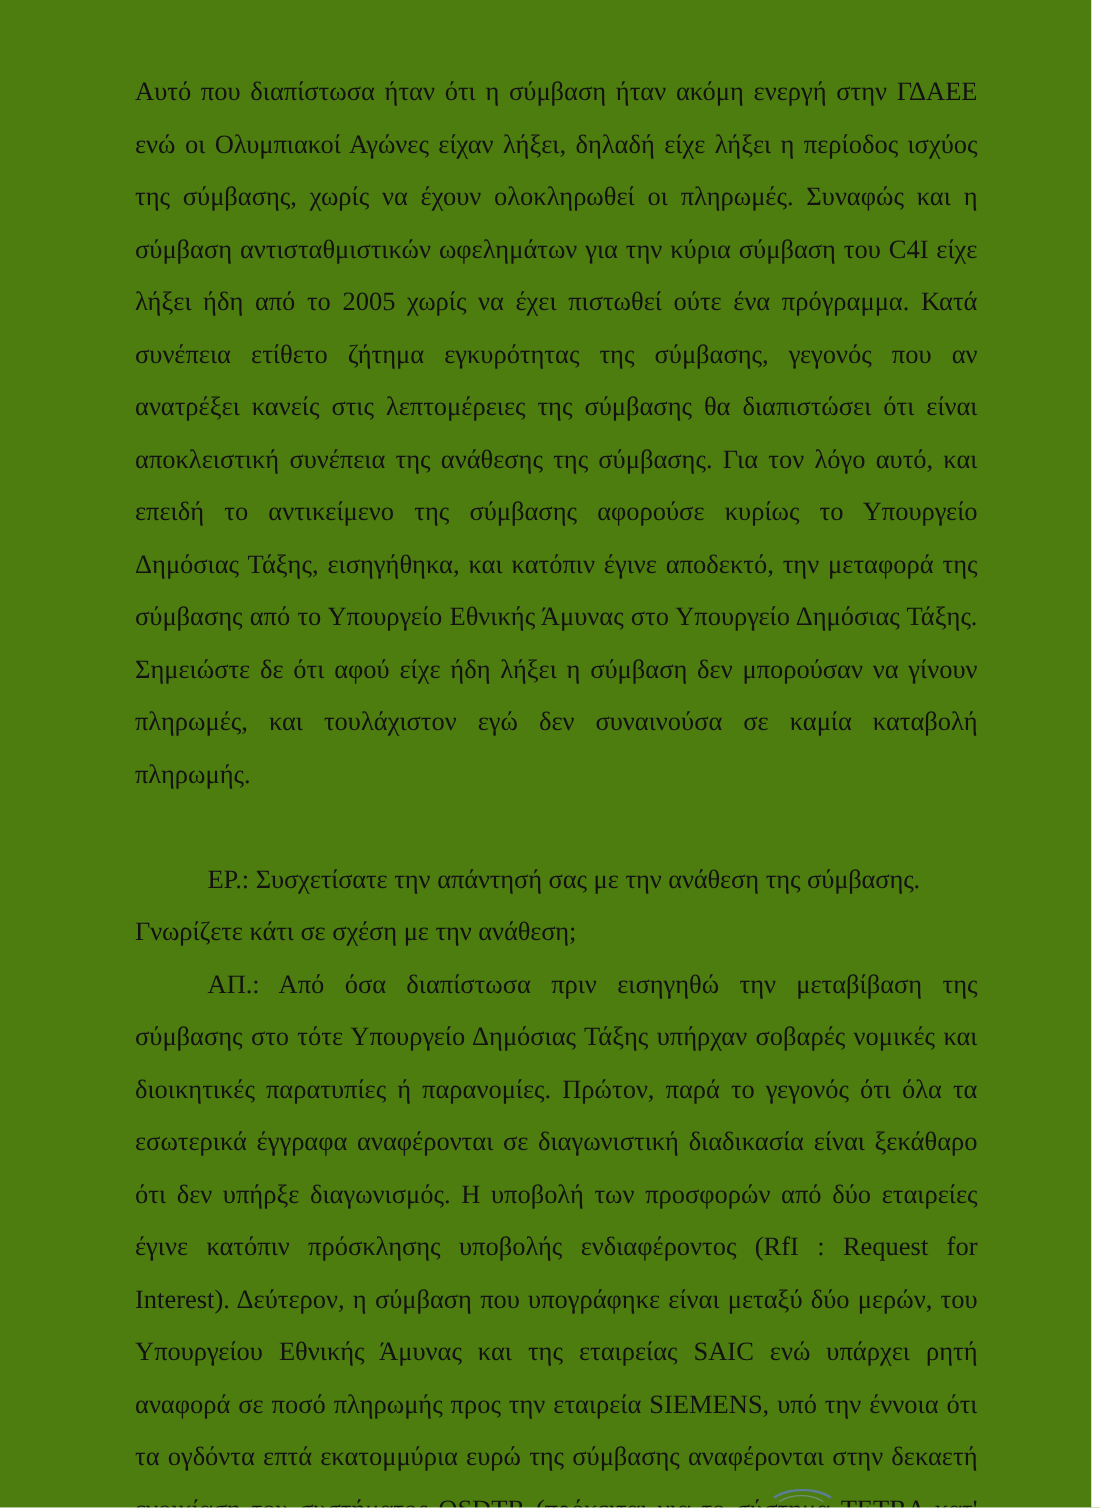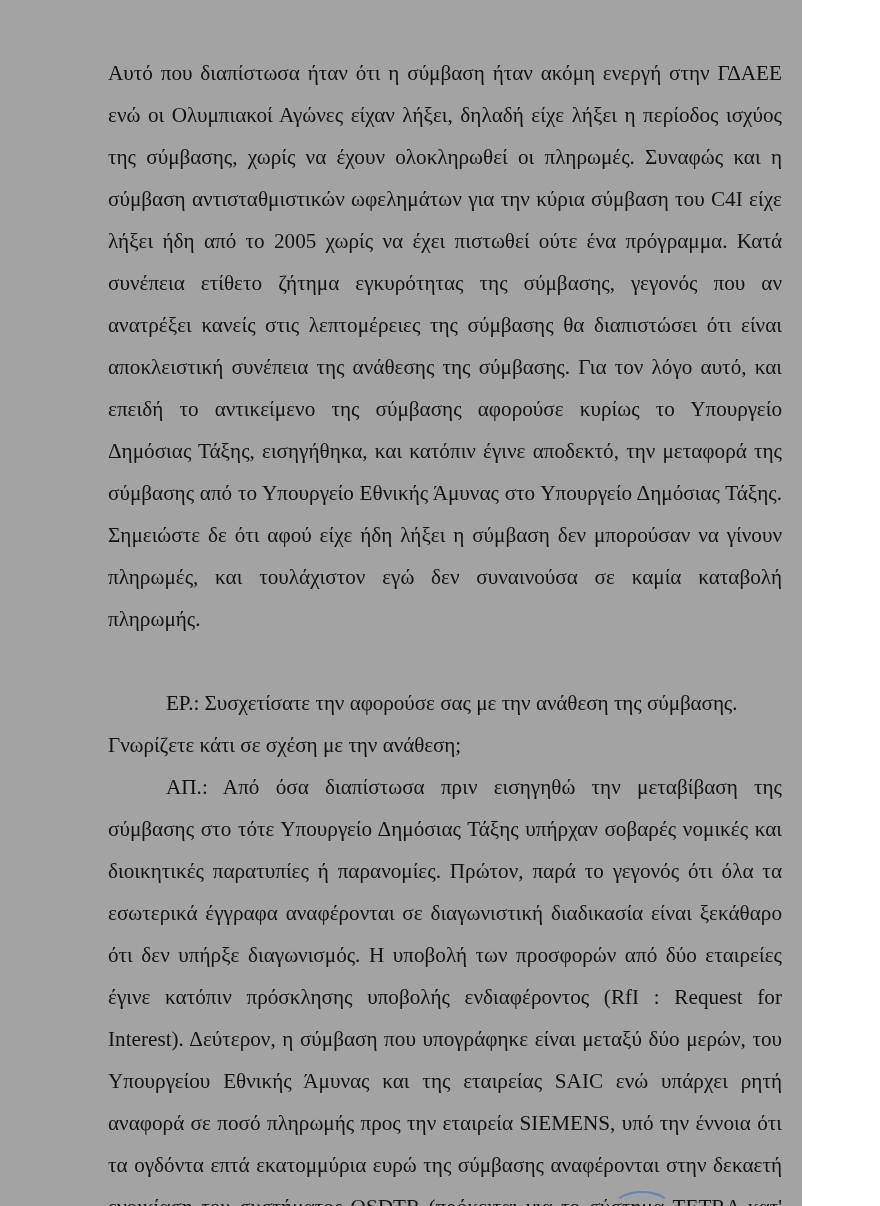--- a/index.html
+++ b/index.html
@@ -4,23 +4,23 @@
 <title>Scanned Transcript Page</title>
 <style>
   html, body {
     margin: 0;
     padding: 0;
     background: #ffffff;
   }
 
   .page {
     position: relative;
-    width: 802px;
+    width: 873px;
     height: 1206px;
-    background: #a3a3a3;
+    background: #4d7c0f;
     overflow: hidden;
     box-sizing: border-box;
   }
 
   .doc-body {
     position: absolute;
     left: 108px;
     top: 52px;
     width: 674px;
     font-family: "Liberation Serif", "DejaVu Serif", serif;
@@ -90,21 +90,21 @@
 </style>
 </head>
 <body>
 
 <div class="page">
 
   <div class="doc-body">
 
     <p class="para last-natural">Αυτό που διαπίστωσα ήταν ότι η σύμβαση ήταν ακόμη ενεργή στην ΓΔΑΕΕ ενώ οι Ολυμπιακοί Αγώνες είχαν λήξει, δηλαδή είχε λήξει η περίοδος ισχύος της σύμβασης, χωρίς να έχουν ολοκληρωθεί οι πληρωμές. Συναφώς και η σύμβαση αντισταθμιστικών ωφελημάτων για την κύρια σύμβαση του C4I είχε λήξει ήδη από το 2005 χωρίς να έχει πιστωθεί ούτε ένα πρόγραμμα. Κατά συνέπεια ετίθετο ζήτημα εγκυρότητας της σύμβασης, γεγονός που αν ανατρέξει κανείς στις λεπτομέρειες της σύμβασης θα διαπιστώσει ότι είναι αποκλειστική συνέπεια της ανάθεσης της σύμβασης. Για τον λόγο αυτό, και επειδή το αντικείμενο της σύμβασης αφορούσε κυρίως το Υπουργείο Δημόσιας Τάξης, εισηγήθηκα, και κατόπιν έγινε αποδεκτό, την μεταφορά της σύμβασης από το Υπουργείο Εθνικής Άμυνας στο Υπουργείο Δημόσιας Τάξης. Σημειώστε δε ότι αφού είχε ήδη λήξει η σύμβαση δεν μπορούσαν να γίνουν πληρωμές, και τουλάχιστον εγώ δεν συναινούσα σε καμία καταβολή πληρωμής.</p>
 
-    <p class="para indent qa-line">ΕΡ.: Συσχετίσατε την αφορούσε σας με την ανάθεση της σύμβασης. Γνωρίζετε κάτι σε σχέση με την ανάθεση;</p>
+    <p class="para indent qa-line">ΕΡ.: Συσχετίσατε την απάντησή σας με την ανάθεση της σύμβασης. Γνωρίζετε κάτι σε σχέση με την ανάθεση;</p>
 
     <p class="para indent">ΑΠ.: Από όσα διαπίστωσα πριν εισηγηθώ την μεταβίβαση της σύμβασης στο τότε Υπουργείο Δημόσιας Τάξης υπήρχαν σοβαρές νομικές και διοικητικές παρατυπίες ή παρανομίες. Πρώτον, παρά το γεγονός ότι όλα τα εσωτερικά έγγραφα αναφέρονται σε διαγωνιστική διαδικασία είναι ξεκάθαρο ότι δεν υπήρξε διαγωνισμός. Η υποβολή των προσφορών από δύο εταιρείες έγινε κατόπιν πρόσκλησης υποβολής ενδιαφέροντος (RfI : Request for Interest). Δεύτερον, η σύμβαση που υπογράφηκε είναι μεταξύ δύο μερών, του Υπουργείου Εθνικής Άμυνας και της εταιρείας SAIC ενώ υπάρχει ρητή αναφορά σε ποσό πληρωμής προς την εταιρεία SIEMENS, υπό την έννοια ότι τα ογδόντα επτά εκατομμύρια ευρώ της σύμβασης αναφέρονται στην δεκαετή ενοικίαση του συστήματος OSDTR (πρόκειται για το σύστημα TETRA κατ' ουσίαν)</p>
 
   </div>
 
   <div class="stamp-arc"></div>
   <div class="stamp-arc inner"></div>
 
 </div>
 

